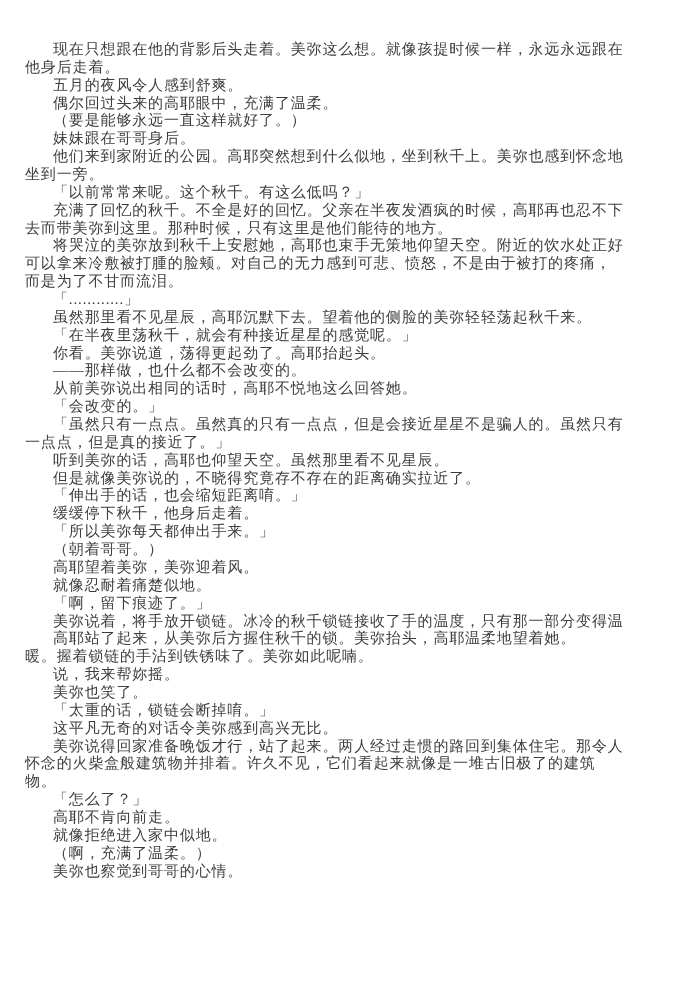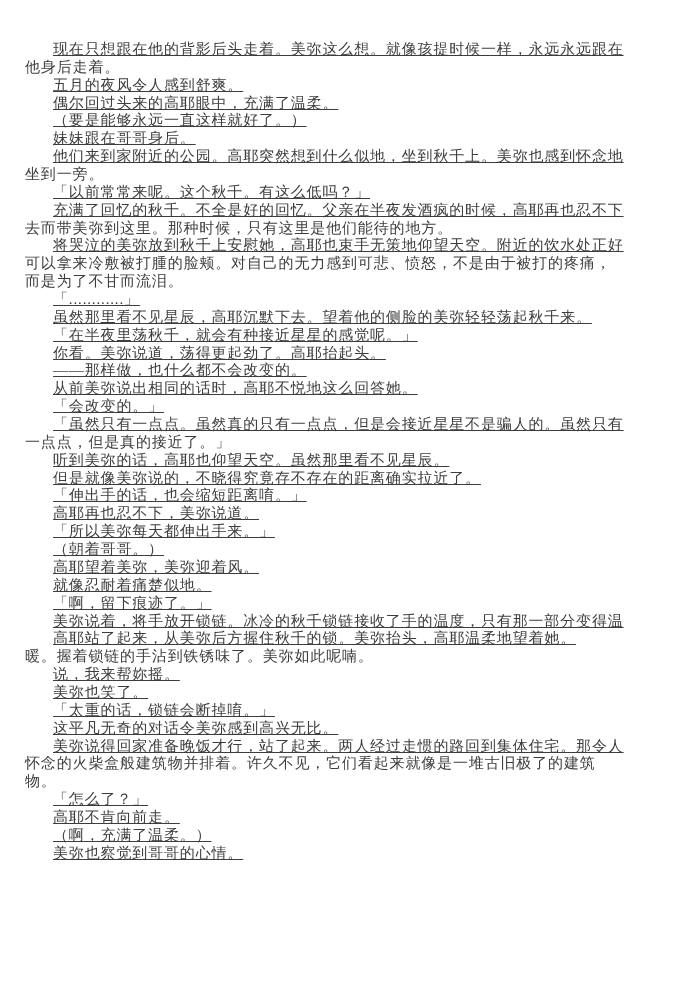--- a/index.html
+++ b/index.html
@@ -24,21 +24,20 @@
     font-size: 15px;
     line-height: 17.86px;
     letter-spacing: 0.85px;
   }
   .line {
     white-space: nowrap;
     height: 17.86px;
   }
   .line.indent {
     padding-left: 28px;
-    text-decoration: underline;
   }
 </style>
 </head>
 <body>
 
 <div class="page">
   <div class="text-block">
       <div class="line indent">现在只想跟在他的背影后头走着。美弥这么想。就像孩提时候一样，永远永远跟在</div>
       <div class="line">他身后走着。</div>
       <div class="line indent">五月的夜风令人感到舒爽。</div>
@@ -58,34 +57,35 @@
       <div class="line indent">「在半夜里荡秋千，就会有种接近星星的感觉呢。」</div>
       <div class="line indent">你看。美弥说道，荡得更起劲了。高耶抬起头。</div>
       <div class="line indent">——那样做，也什么都不会改变的。</div>
       <div class="line indent">从前美弥说出相同的话时，高耶不悦地这么回答她。</div>
       <div class="line indent">「会改变的。」</div>
       <div class="line indent">「虽然只有一点点。虽然真的只有一点点，但是会接近星星不是骗人的。虽然只有</div>
       <div class="line">一点点，但是真的接近了。」</div>
       <div class="line indent">听到美弥的话，高耶也仰望天空。虽然那里看不见星辰。</div>
       <div class="line indent">但是就像美弥说的，不晓得究竟存不存在的距离确实拉近了。</div>
       <div class="line indent">「伸出手的话，也会缩短距离唷。」</div>
-      <div class="line indent">高耶再也忍不下，美弥说道。</div>
+      <div class="line indent">缓缓停下秋千，他身后走着。</div>
       <div class="line indent">「所以美弥每天都伸出手来。」</div>
       <div class="line indent">（朝着哥哥。）</div>
       <div class="line indent">高耶望着美弥，美弥迎着风。</div>
       <div class="line indent">就像忍耐着痛楚似地。</div>
       <div class="line indent">「啊，留下痕迹了。」</div>
       <div class="line indent">美弥说着，将手放开锁链。冰冷的秋千锁链接收了手的温度，只有那一部分变得温</div>
       <div class="line indent">高耶站了起来，从美弥后方握住秋千的锁。美弥抬头，高耶温柔地望着她。</div>
       <div class="line">暖。握着锁链的手沾到铁锈味了。美弥如此呢喃。</div>
       <div class="line indent">说，我来帮妳摇。</div>
       <div class="line indent">美弥也笑了。</div>
       <div class="line indent">「太重的话，锁链会断掉唷。」</div>
       <div class="line indent">这平凡无奇的对话令美弥感到高兴无比。</div>
       <div class="line indent">美弥说得回家准备晚饭才行，站了起来。两人经过走惯的路回到集体住宅。那令人</div>
       <div class="line">怀念的火柴盒般建筑物并排着。许久不见，它们看起来就像是一堆古旧极了的建筑</div>
       <div class="line">物。</div>
       <div class="line indent">「怎么了？」</div>
       <div class="line indent">高耶不肯向前走。</div>
+      <div class="line indent">就像拒绝进入家中似地。</div>
       <div class="line indent">（啊，充满了温柔。）</div>
       <div class="line indent">美弥也察觉到哥哥的心情。</div>
     </div>
 </div>
 
 </body></html>

